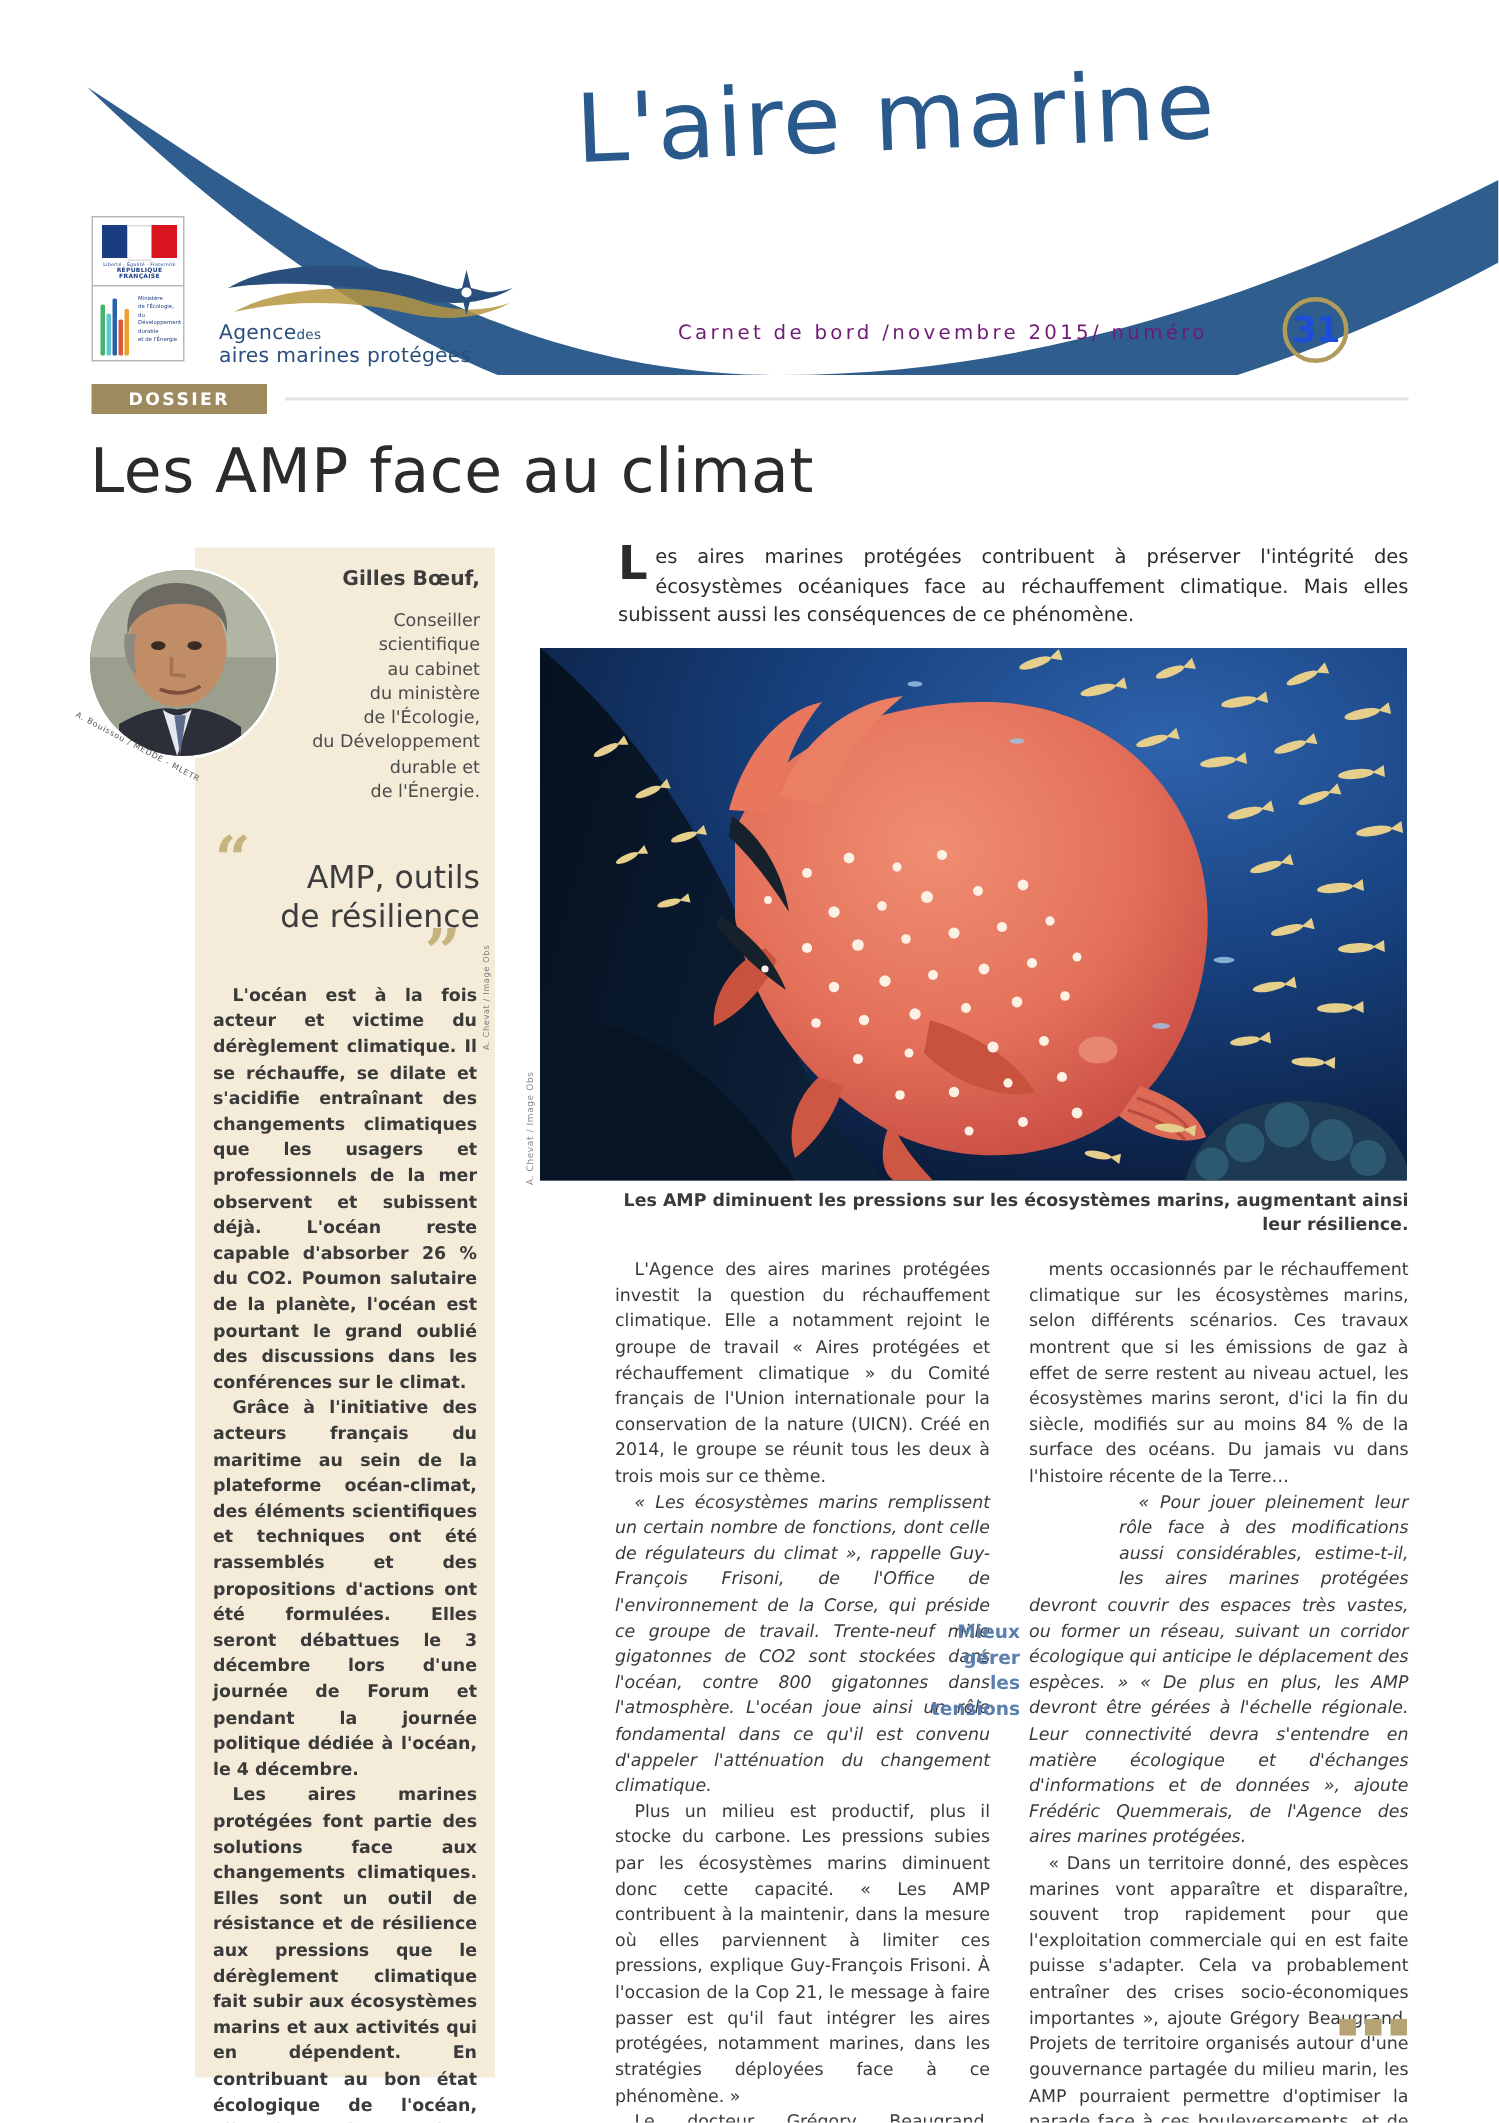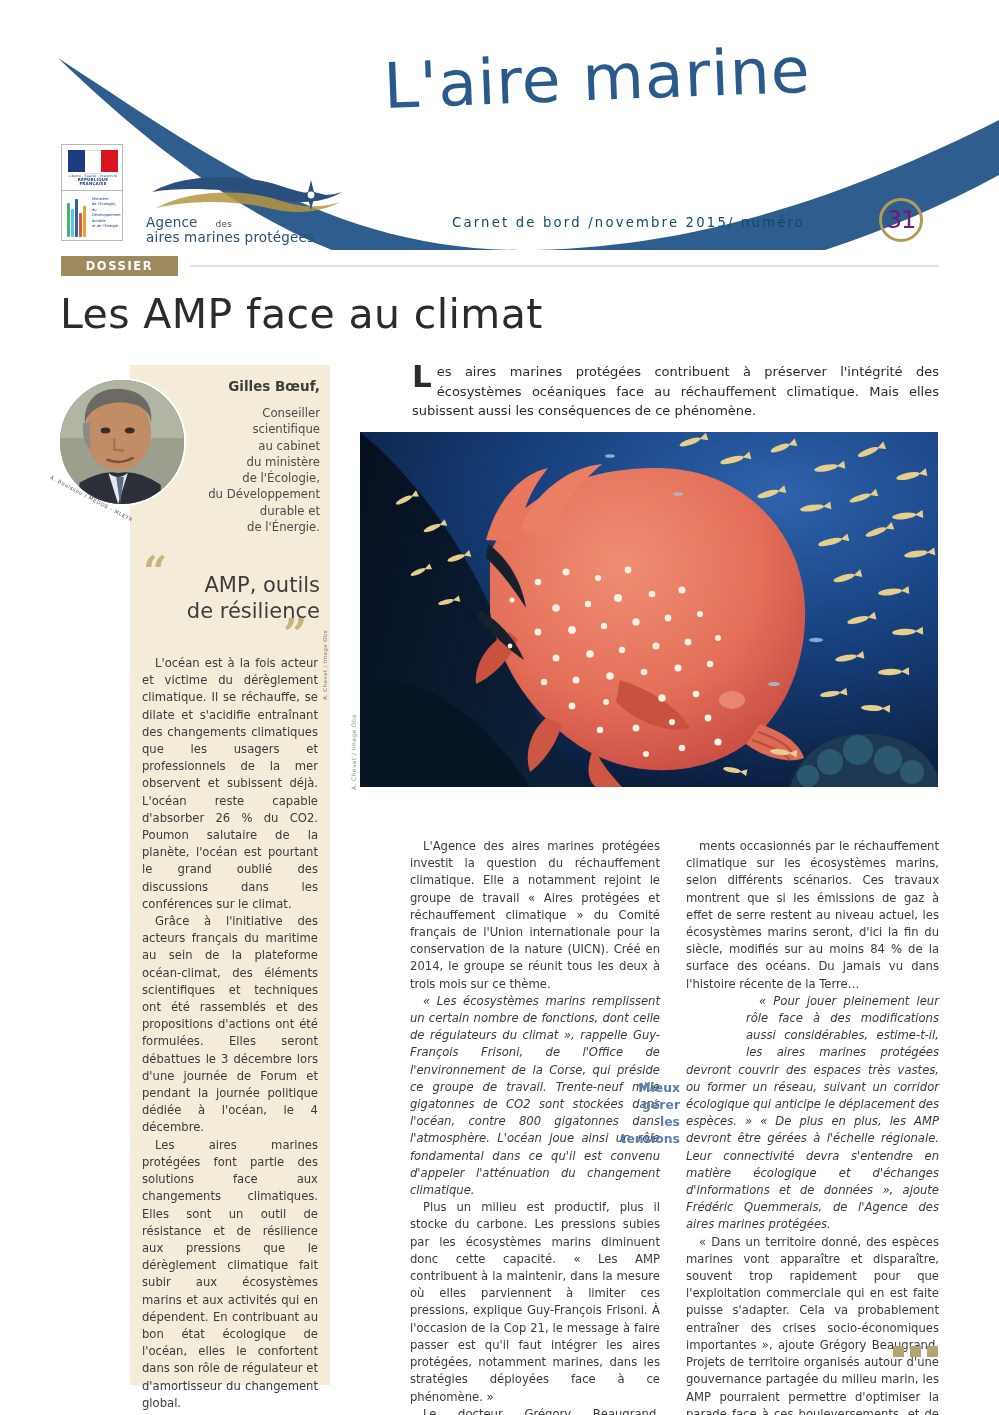--- a/index.html
+++ b/index.html
@@ -35,27 +35,27 @@
   .min-motto{position:absolute;left:5px;top:29px;width:52px;font-size:3.1px;line-height:4px;color:#1b3d80;letter-spacing:.2px;text-align:center;}
   .min-motto b{display:block;font-size:4px;}
   .min-rule{position:absolute;left:0;top:45px;width:60px;height:1px;background:#b9b9b9;}
   .min-bars{position:absolute;left:5px;top:52px;width:22px;height:40px;}
   .min-bars span{position:absolute;bottom:0;width:2.6px;border-radius:1px;}
   .min-text{position:absolute;left:30px;top:52px;width:28px;font-size:3.6px;line-height:5.4px;color:#1b3d80;}
 
   
   .aamp{position:absolute;left:146px;top:174px;width:200px;height:66px;}
   .aamp-word1{position:absolute;left:0;top:40px;font-size:13.5px;color:#2a4f7c;letter-spacing:.2px;}
-  .aamp-word1 small{font-size:9px;margin-left:18px;}
+  .aamp-word1 small{font-size:9px;}
   .aamp-word2{position:absolute;left:0;top:55px;font-size:13.5px;color:#2a4f7c;letter-spacing:.2px;}
 
-  .carnet{position:absolute;left:452px;top:215px;font-size:13.2px;color:#0c4a6e;letter-spacing:2.2px;white-space:nowrap;}
+  .carnet{position:absolute;left:452px;top:215px;font-size:13.2px;color:#701a75;letter-spacing:2.2px;white-space:nowrap;}
   .numbadge{
-    position:absolute;left:879px;top:198px;width:44px;height:44px;border-radius:50%;
-    border:3px solid #b09b5b;color:#701a75;font-size:24px;font-weight:400;
+    position:absolute;left:855px;top:198px;width:44px;height:44px;border-radius:50%;
+    border:3px solid #b09b5b;color:#1d4ed8;font-size:24px;font-weight:700;
     display:flex;align-items:center;justify-content:center;letter-spacing:-1px;box-sizing:border-box;
   }
 
   
   .dossier{
     position:absolute;left:61px;top:256px;width:117px;height:20px;background:#9d8b5f;
     color:#fff;font-size:11.5px;font-weight:700;letter-spacing:1.6px;
     display:flex;align-items:center;justify-content:center;
   }
   .dossier-rule{position:absolute;left:190px;top:265px;width:749px;height:2px;background:#e2e2e2;}
@@ -82,21 +82,21 @@
   }
 
   .sb-name{position:absolute;left:150px;top:378px;width:170px;text-align:right;font-size:13.5px;font-weight:700;color:#3d3d3d;}
   .sb-role{position:absolute;left:150px;top:405px;width:170px;text-align:right;font-size:11.7px;line-height:16.3px;color:#4b4b4b;}
 
   .quote-open{position:absolute;left:143px;top:558px;font-size:42px;line-height:30px;color:#c6b37e;font-weight:700;font-family:"DejaVu Serif","Liberation Serif",serif;}
   .quote-title{position:absolute;left:160px;top:572px;width:160px;text-align:right;font-size:21px;line-height:26px;color:#3d3d3d;}
   .quote-close{position:absolute;left:283px;top:620px;font-size:42px;line-height:30px;color:#c6b37e;font-weight:700;font-family:"DejaVu Serif","Liberation Serif",serif;}
 
   .sb-body{position:absolute;left:142px;top:655px;width:176px;font-size:11.6px;line-height:17.2px;color:#3a3a3a;text-align:justify;}
-  .sb-body p{margin:0;text-indent:13px;}
+  .sb-body p{margin:0;text-indent:13px;font-weight:bold;}
   .sb-credit-vert{
     position:absolute;left:322px;top:700px;font-size:5.5px;color:#7a7a7a;letter-spacing:.4px;
     transform:rotate(-90deg);transform-origin:left top;white-space:nowrap;
   }
 
   
   .intro{position:absolute;left:412px;top:362px;width:527px;font-size:13px;line-height:19.6px;color:#2b2b2b;text-align:justify;}
   .dropcap{float:left;font-size:31px;line-height:25px;font-weight:700;padding:2px 5px 0 0;color:#2b2b2b;}
 
   
@@ -445,20 +445,21 @@
 
       <g fill="#9fc6e8" opacity="0.8">
         <ellipse cx="456" cy="208" rx="7" ry="2.2"></ellipse>
         <ellipse cx="414" cy="252" rx="6" ry="2"></ellipse>
         <ellipse cx="250" cy="24" rx="5" ry="1.8"></ellipse>
         <ellipse cx="318" cy="62" rx="5" ry="1.8"></ellipse>
       </g>
     </svg>
   </div>
   <div class="photo-credit">A. Chevat / Image Obs</div>
+  <div class="caption">Les AMP diminuent les pressions sur les écosystèmes marins, augmentant ainsi leur résilience.</div>
 
   <div class="col col-mid">
     <p>L'Agence des aires marines protégées investit la question du réchauffement climatique. Elle a notamment rejoint le groupe de travail « Aires protégées et réchauffement climatique » du Comité français de l'Union internationale pour la conservation de la nature (UICN). Créé en 2014, le groupe se réunit tous les deux à trois mois sur ce thème.</p>
     <p class="it">« Les écosystèmes marins remplissent un certain nombre de fonctions, dont celle de régulateurs du climat », rappelle Guy-François Frisoni, de l'Office de l'environnement de la Corse, qui préside ce groupe de travail. Trente-neuf mille gigatonnes de CO2 sont stockées dans l'océan, contre 800 gigatonnes dans l'atmosphère. L'océan joue ainsi un rôle fondamental dans ce qu'il est convenu d'appeler l'atténuation du changement climatique.</p>
     <p>Plus un milieu est productif, plus il stocke du carbone. Les pressions subies par les écosystèmes marins diminuent donc cette capacité. « Les AMP contribuent à la maintenir, dans la mesure où elles parviennent à limiter ces pressions, explique Guy-François Frisoni. À l'occasion de la Cop 21, le message à faire passer est qu'il faut intégrer les aires protégées, notamment marines, dans les stratégies déployées face à ce phénomène. »</p>
     <p>Le docteur Grégory Beaugrand, chercheur au laboratoire d'océanologie et de géosciences du CNRS, a étudié les change-</p>
   </div>
 
   <div class="col col-right">
     <p>ments occasionnés par le réchauffement climatique sur les écosystèmes marins, selon différents scénarios. Ces travaux montrent que si les émissions de gaz à effet de serre restent au niveau actuel, les écosystèmes marins seront, d'ici la fin du siècle, modifiés sur au moins 84 % de la surface des océans. Du jamais vu dans l'histoire récente de la Terre…</p>

